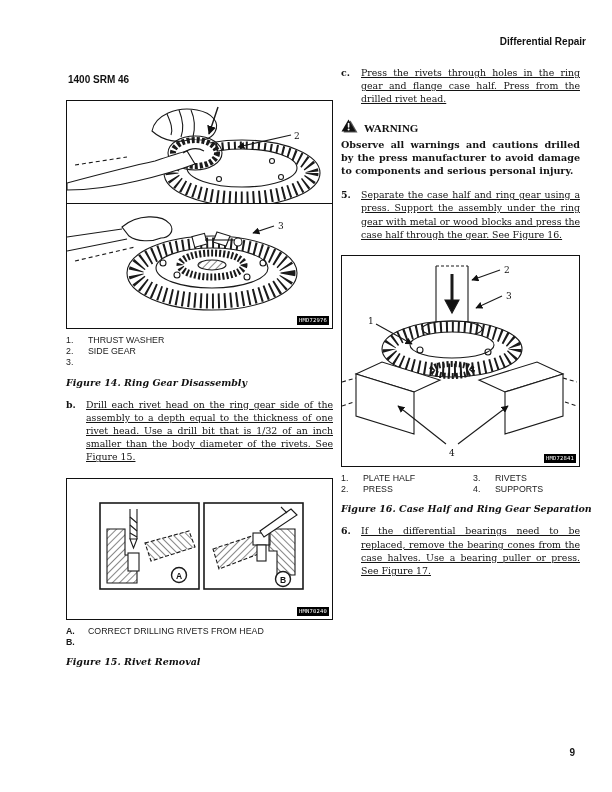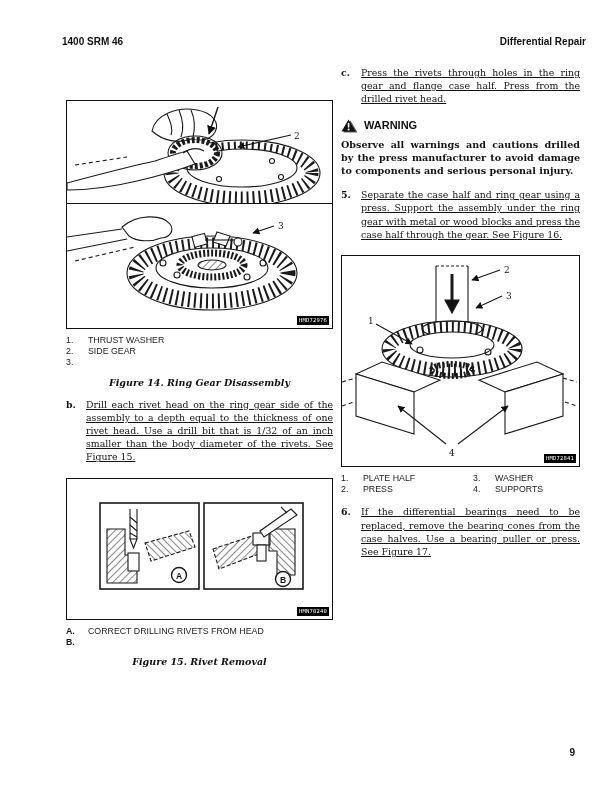--- a/index.html
+++ b/index.html
@@ -1,47 +1,47 @@
 <!DOCTYPE html>
 <html><head>
 <meta charset="utf-8">
 <style>
   html,body{margin:0;padding:0;}
   body{width:612px;height:792px;background:#fff;position:relative;overflow:hidden;
        font-family:"DejaVu Serif", serif;color:#141414;}
   .hdr{position:absolute;top:36px;font-size:10px;font-weight:bold;
        font-family:"Liberation Sans", sans-serif;color:#111;}
-  #hdr-left{left:62px;}
+  #hdr-left{left:68px;margin-top:38px;}
   #hdr-right{right:26px;}
   .col{position:absolute;}
   #col-left{left:66px;top:100px;width:267px;}
   #col-right{left:341px;top:66px;width:239px;}
   .figbox{position:relative;border:1.6px solid #111;background:#fff;box-sizing:border-box;}
   #fig14-box{height:229px;}
   #fig15-box{height:142px;margin-top:14px;}
   #fig16-box{height:212px;margin-top:14px;}
   .fig-divider{position:absolute;left:0;right:0;top:102px;border-top:1.5px solid #111;}
   .fig-badge{position:absolute;right:3px;bottom:3px;background:#000;color:#fff;
        font-family:"DejaVu Sans Mono", monospace;font-size:5.5px;line-height:7px;
        padding:1px 2px;letter-spacing:.2px;}
   .figsvg{display:block;position:absolute;left:0;top:0;}
   .legend{margin-top:6px;font-family:"Liberation Sans", sans-serif;font-size:8.8px;line-height:11.2px;color:#1a1a1a;}
   .legend-row{display:flex;}
   .legend-num{width:22px;flex:none;}
   .legend-num.bold,.legend-row.bold .legend-num{font-weight:bold;}
   .legend-cols{display:flex;margin-top:6px;}
   .legend-cols .lcol1{width:132px;flex:none;}
-  .caption{margin-top:8px;text-align:center;font-weight:bold;font-style:italic;
+  .caption{margin-top:8px;text-align:left;font-weight:bold;font-style:italic;
        font-size:9.5px;white-space:nowrap;color:#111;}
   .step{display:flex;margin-top:10px;font-size:9.4px;line-height:13.2px;}
   .step:first-child{margin-top:0;}
   .step-label{width:20px;flex:none;font-weight:bold;}
   .step-text{flex:1;text-align:justify;text-decoration:underline;}
-  .warn-head{display:flex;align-items:flex-start;gap:6px;margin-top:13px;
-       font-family:Liberation Sans, sans-serif;font-weight:bold;font-size:11px;color:#111;}
+  .warn-head{display:flex;align-items:flex-end;gap:6px;margin-top:13px;
+       font-family:Liberation Serif, serif;font-weight:bold;font-size:11px;color:#111;}
   .warn-text{margin-top:4px;font-weight:bold;font-size:9.6px;line-height:13.2px;text-align:justify;}
   #step5{margin-top:11px;}
   .pagenum{position:absolute;right:37px;bottom:34px;font-weight:bold;font-size:10px;
        font-family:"Liberation Sans", sans-serif;}
   svg text{font-family:"DejaVu Serif", serif;font-size:9px;fill:#111;}
   svg text.circ{font-family:"Liberation Sans", sans-serif;font-weight:bold;font-size:8.5px;}
 </style>
 </head>
 <body>
 
@@ -254,28 +254,29 @@
         <span>PLATE HALF</span>
       </div>
       <div class="legend-row">
         <span class="legend-num">2.</span>
         <span>PRESS</span>
       </div>
     </div>
     <div>
       <div class="legend-row">
         <span class="legend-num">3.</span>
-        <span>WASHER</span>
+        <span>RIVETS</span>
       </div>
       <div class="legend-row">
         <span class="legend-num">4.</span>
         <span>SUPPORTS</span>
       </div>
     </div>
   </div>
+  <div class="caption">Figure 16. Case Half and Ring Gear Separation</div>
 
   <div class="step">
     <span class="step-label">6.</span>
     <span class="step-text">If the differential bearings need to be replaced, remove the bearing cones from the case halves. Use a bearing puller or press. See Figure 17.</span>
   </div>
 </div>
 
 <div class="pagenum">9</div>
 
 </body></html>

